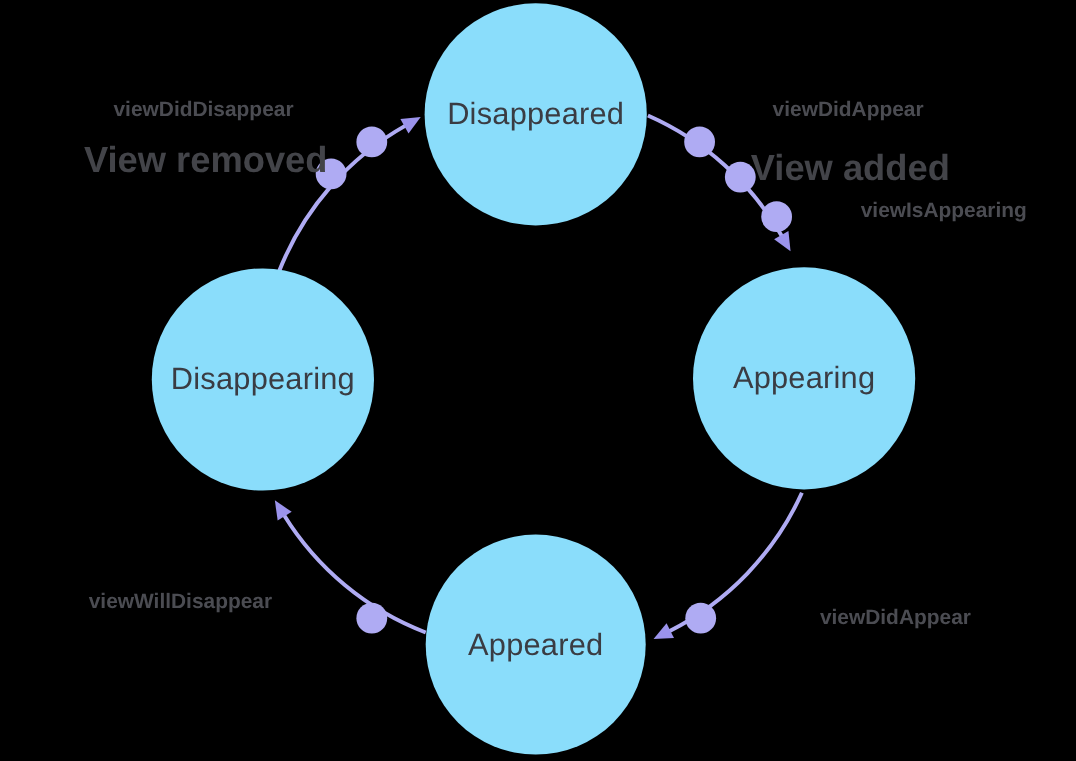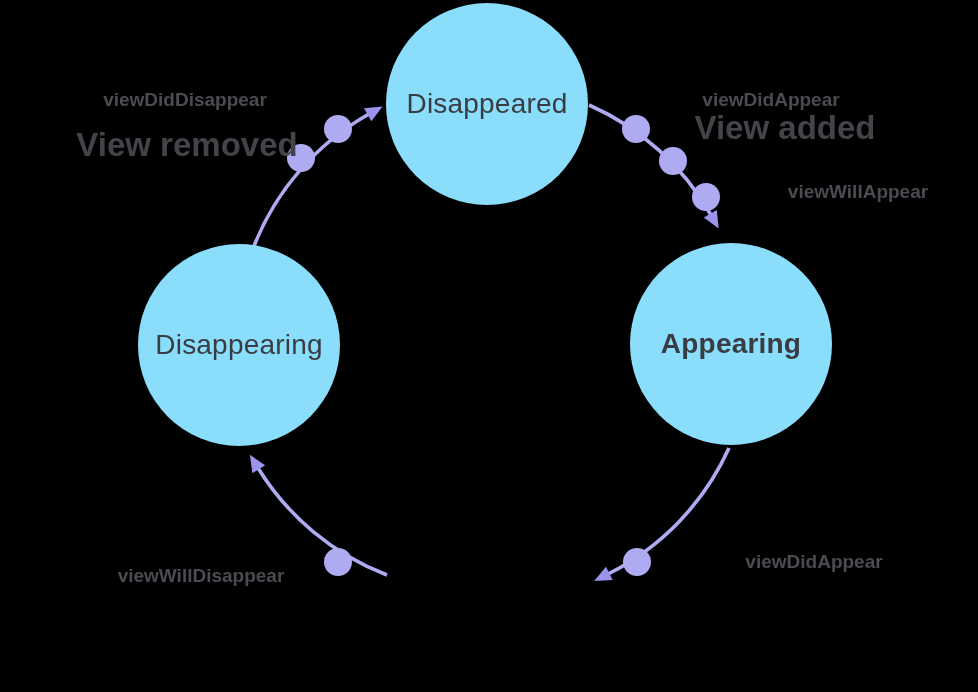--- a/index.html
+++ b/index.html
@@ -95,31 +95,34 @@
     </g>
     <g>
       <circle class="dot" cx="301" cy="158" r="14"></circle>
       <circle class="dot" cx="338" cy="129" r="14"></circle>
     </g>
   </svg>
 
   <div class="state" style="left:386px;top:3px;width:202px;height:202px;">
     <span>Disappeared</span>
   </div>
-  <div class="state" style="left:630px;top:243px;width:202px;height:202px;font-weight:bold;">
+  <div class="state" style="left:630px;top:243px;width:202px;height:202px;">
     <span>Appearing</span>
+  </div>
+  <div class="state" style="left:387px;top:486px;width:200px;height:200px;">
+    <span>Appeared</span>
   </div>
   <div class="state" style="left:138px;top:244px;width:202px;height:202px;text-align:right;">
     <span>Disappearing</span>
   </div>
 
   <div class="label code-label" style="left:771px;top:100px;">viewDidAppear</div>
-  <div class="label plain-label" style="left:773px;top:128px;margin-left:12px;">View added</div>
-  <div class="label code-label" style="left:858px;top:192px;">viewWillAppear</div>
+  <div class="label plain-label" style="left:773px;top:153px;">View added</div>
+  <div class="label code-label" style="left:858px;top:192px;">viewIsAppearing</div>
 
   <div class="label code-label" style="left:794px;top:562px;margin-left:20px;">viewDidAppear</div>
 
-  <div class="label code-label" style="left:164px;top:576px;margin-left:37px;">viewWillDisappear</div>
+  <div class="label code-label" style="left:164px;top:548px;">viewWillDisappear</div>
 
   <div class="label code-label" style="left:185px;top:100px;">viewDidDisappear</div>
   <div class="label plain-label" style="left:187px;top:145px;">View removed</div>
 
 </div>
 
 </body></html>

